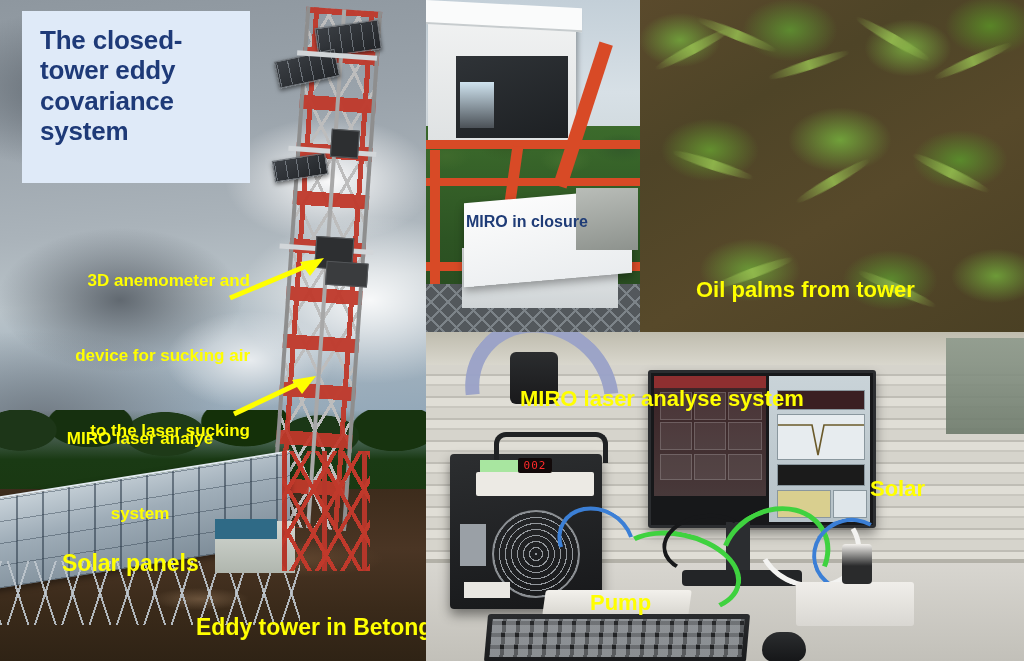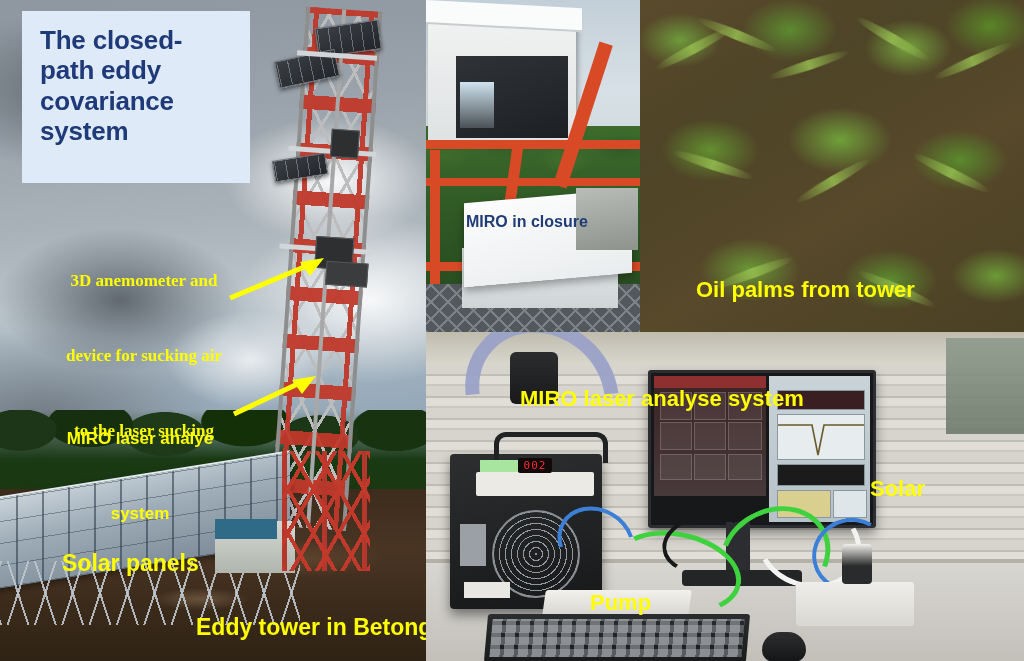--- a/index.html
+++ b/index.html
@@ -253,26 +253,26 @@
     </div>
 
     <div class="solar-array"></div>
     <div class="solar-legs"></div>
     <div class="hut"></div>
     <div class="hut-awning"></div>
     <div class="tower-base"></div>
 
     <div id="title-card">
       <div class="t">The closed-</div>
-      <div class="t">path eddy</div>
+      <div class="t">tower eddy</div>
       <div class="t">covariance</div>
       <div class="t">system</div>
     </div>
 
-    <div class="ann" style="left:38px;top:218px;font-size:17px;line-height:25px;text-align:center;width:212px;font-family:Liberation Serif, serif;">
+    <div class="ann" style="left:38px;top:218px;font-size:17px;line-height:25px;text-align:right;width:212px;">
       <div>3D anemometer and</div>
       <div>device for sucking air</div>
       <div>to the laser sucking</div>
     </div>
     <svg class="arrow" style="left:228px;top:250px;width:110px;height:55px;" viewBox="0 0 110 55">
       <path d="M2 48 L88 12" stroke="#ffff00" stroke-width="5" fill="none"></path>
       <path d="M96 8 L72 12 L82 26 Z" fill="#ffff00"></path>
     </svg>
 
     <div class="ann" style="left:44px;top:376px;font-size:17px;line-height:25px;text-align:center;width:192px;">

